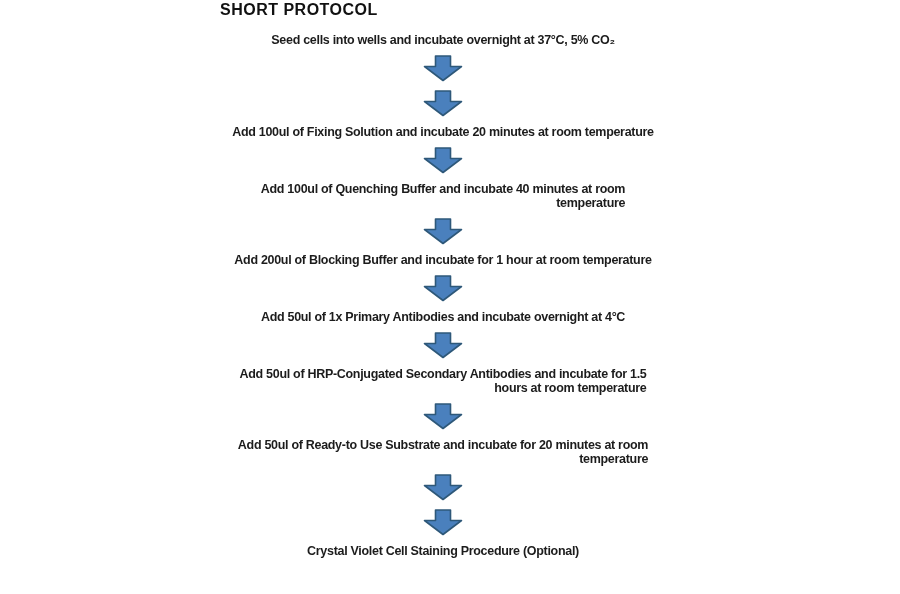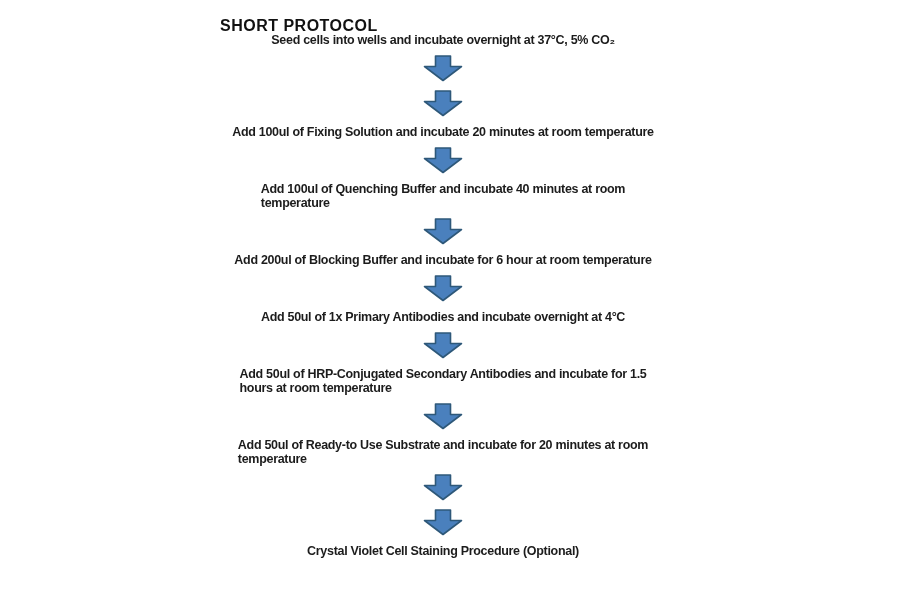--- a/index.html
+++ b/index.html
@@ -17,39 +17,38 @@
   }
   .title {
     position: absolute;
     left: 220px;
     top: 1px;
     font-size: 16px;
     font-weight: bold;
     color: #111111;
     letter-spacing: 0.5px;
     white-space: nowrap;
-    margin-top: 16px;
   }
   .flow {
     position: absolute;
     left: 0;
     top: 33px;
     width: 886px;
     display: flex;
     flex-direction: column;
     align-items: center;
     gap: 8px;
   }
   .step {
     font-size: 12.5px;
     font-weight: bold;
     line-height: 14px;
     color: #1c1c1c;
     letter-spacing: -0.3px;
-    text-align: left;
+    text-align: right;
     white-space: pre-line;
   }
   .arrow {
     width: 40px;
     height: 27px;
     flex: 0 0 auto;
   }
   .arrow polygon {
     fill: #4a80bd;      
     stroke: #2e5879;    
@@ -82,21 +81,21 @@
       <polygon points="12.5,1 27.5,1 27.5,11.5 38.5,11.5 20,25.5 1.5,11.5 12.5,11.5"></polygon>
     </svg>
 
     <div class="step">Add 100ul of Quenching Buffer and incubate 40 minutes at room
 temperature</div>
 
     <svg class="arrow" viewBox="0 0 40 27" aria-hidden="true">
       <polygon points="12.5,1 27.5,1 27.5,11.5 38.5,11.5 20,25.5 1.5,11.5 12.5,11.5"></polygon>
     </svg>
 
-    <div class="step">Add 200ul of Blocking Buffer and incubate for 6 hour at room temperature</div>
+    <div class="step">Add 200ul of Blocking Buffer and incubate for 1 hour at room temperature</div>
 
     <svg class="arrow" viewBox="0 0 40 27" aria-hidden="true">
       <polygon points="12.5,1 27.5,1 27.5,11.5 38.5,11.5 20,25.5 1.5,11.5 12.5,11.5"></polygon>
     </svg>
 
     <div class="step">Add 50ul of 1x Primary Antibodies and incubate overnight at 4°C</div>
 
     <svg class="arrow" viewBox="0 0 40 27" aria-hidden="true">
       <polygon points="12.5,1 27.5,1 27.5,11.5 38.5,11.5 20,25.5 1.5,11.5 12.5,11.5"></polygon>
     </svg>

